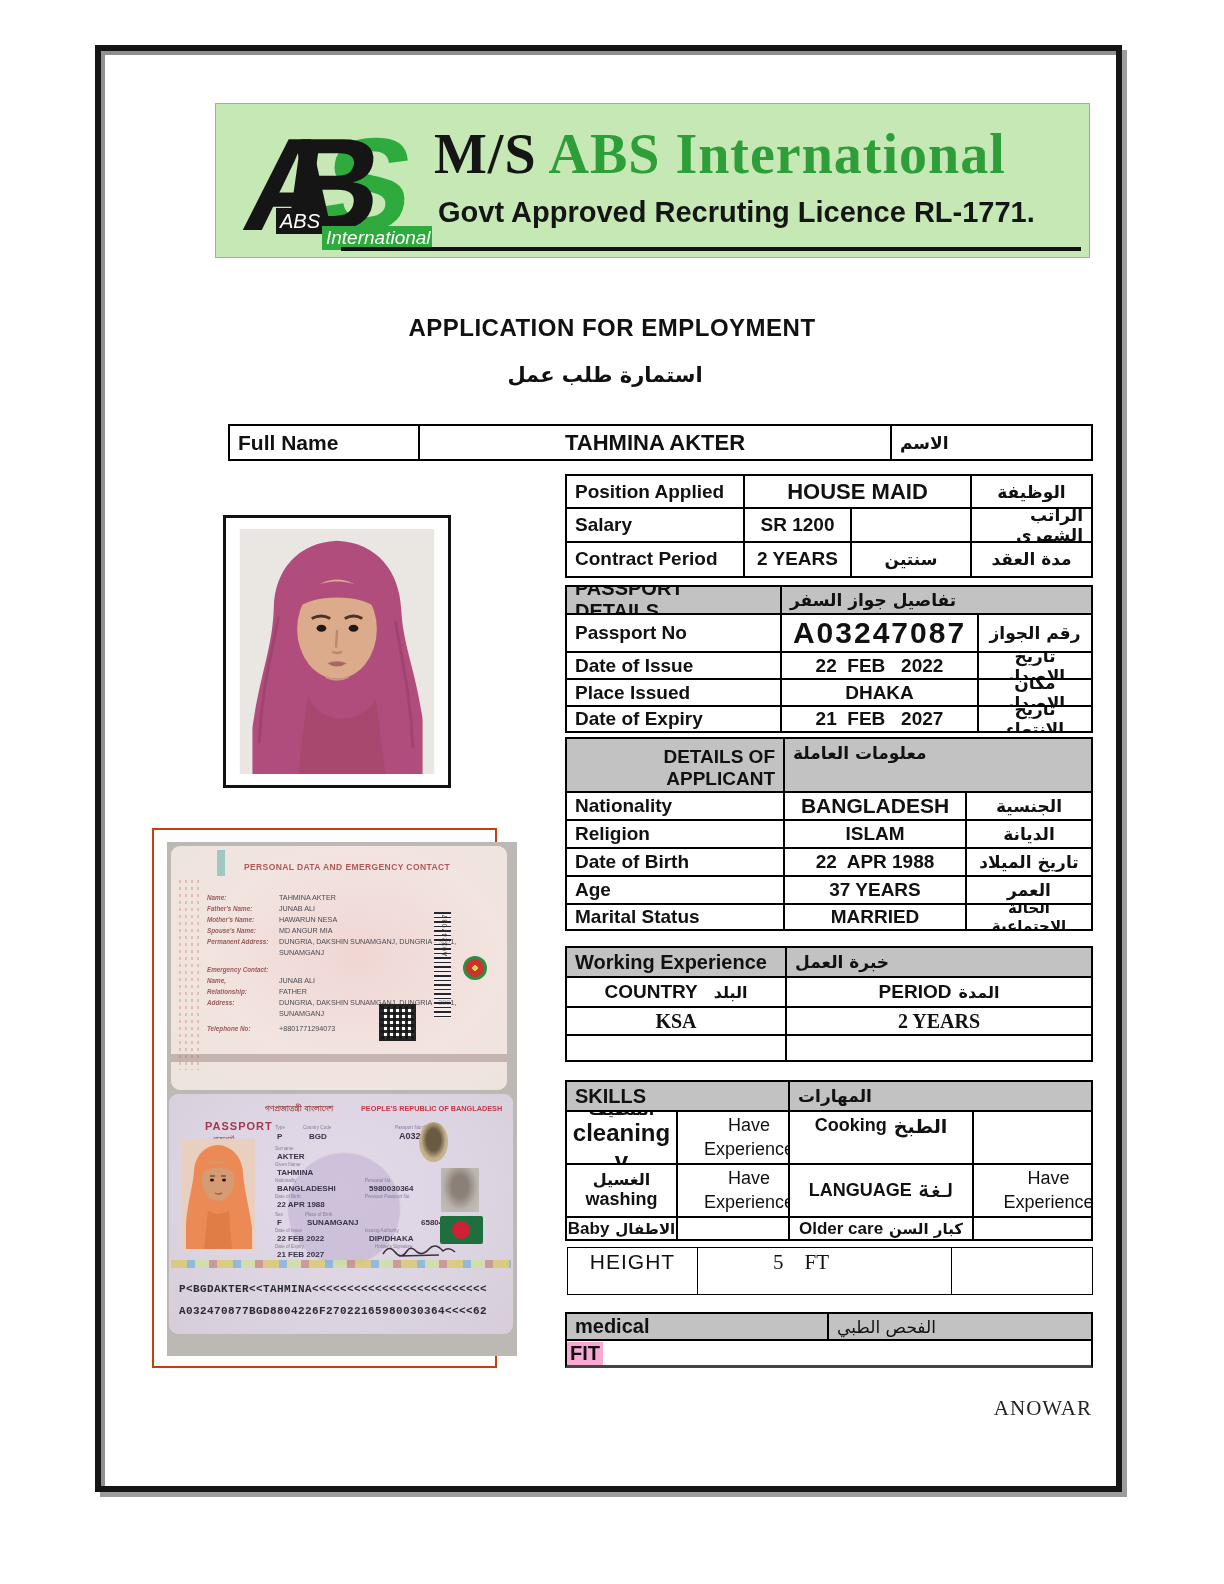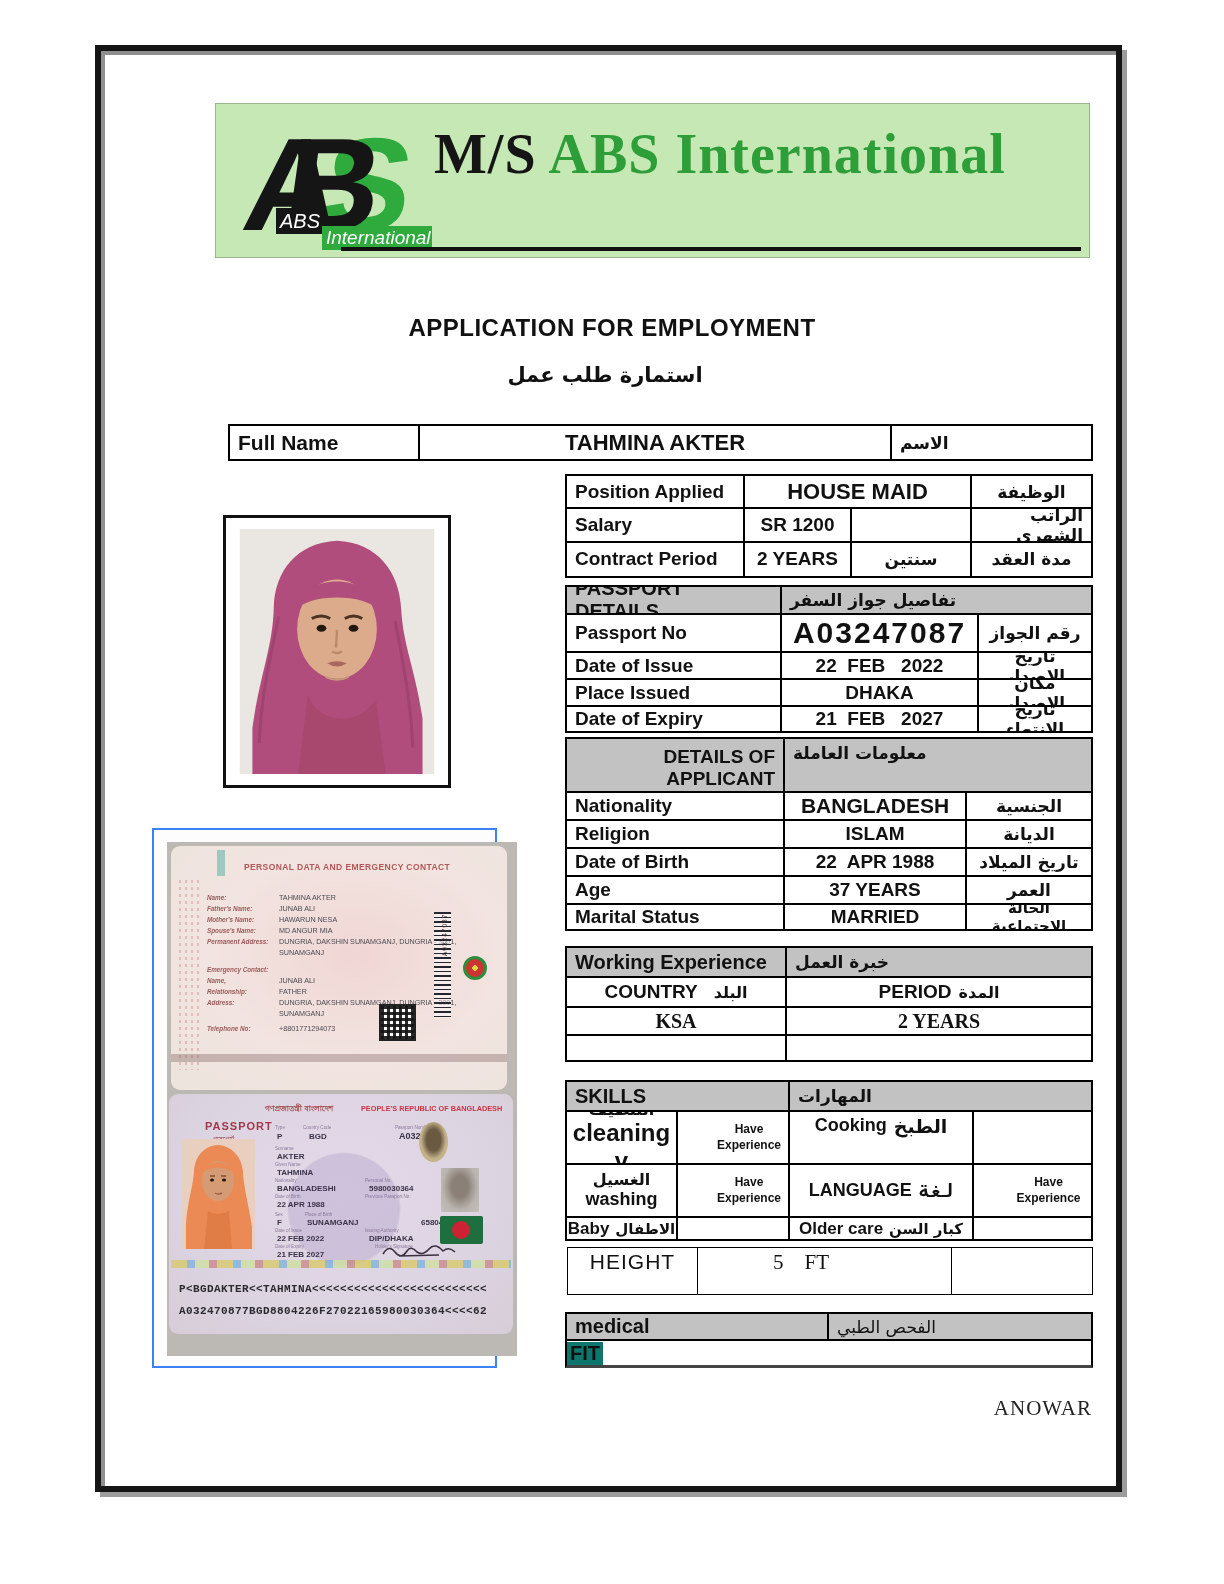--- a/index.html
+++ b/index.html
@@ -34,31 +34,31 @@
   .cell.ctr { justify-content:center; text-align:center; }
   .cell.rt  { justify-content:flex-end; text-align:right; }
   .cell.gray { background:#c2c2c2; }
   .cell.ar { font-family:"DejaVu Sans", sans-serif; font-size:17px; direction:rtl; }
   .cell.reg { font-weight:normal; }
   .cell.serif { font-family:"Liberation Serif", serif; }
   .pre { white-space:pre; }
   .big-num { font-size:30px; letter-spacing:2px; }
   .two-line { flex-direction:column; justify-content:center; line-height:1.15; text-align:center; }
   .two-line .l1 { font-family:"DejaVu Sans", sans-serif; font-size:16px; }
-  .exp { font-weight:bold; font-size:12px; text-align:center; line-height:1.3;padding-left:40px; }
-  .hl { background:#0f766e; padding:0 3px; }
+  .exp { font-weight:normal; font-size:18px; text-align:center; line-height:1.3;padding-left:40px; }
+  .hl { background:#f9a8d4; padding:0 3px; }
 
   
   .photo-frame { position:absolute; left:223px; top:515px; width:228px; height:273px;
                  border:3px solid #111; background:#fff; padding:11px 13px; }
   .photo-frame svg { width:100%; height:100%; display:block; }
 
   
   .scanbox { position:absolute; left:152px; top:828px; width:345px; height:540px;
-             border:2px solid #3b82f6; background:#fdfdfd; }
+             border:2px solid #c2410c; background:#fdfdfd; }
   .scanimg { position:absolute; left:13px; top:12px; width:350px; height:514px; background:#bcb8b4; }
   .ppage1 { position:absolute; left:4px; top:4px; width:336px; height:244px; border-radius:9px;
             background: radial-gradient(ellipse at 55% 45%, #f0d6d4 0%, #f2e4e0 55%, #ece4dd 100%); overflow:hidden; }
   .ppage2 { position:absolute; left:2px; top:252px; width:344px; height:240px; border-radius:9px;
             background: radial-gradient(ellipse at 50% 40%, #e3d9e8 0%, #ddd4e2 60%, #d6cdd8 100%); overflow:hidden; }
   .p1-title { position:absolute; left:36px; top:16px; width:280px; text-align:center; font-size:8.5px;
               font-weight:bold; color:#b25858; letter-spacing:0.4px; }
   .p1-bm { position:absolute; left:46px; top:4px; width:8px; height:26px; background:#9fc9c0; }
   .p1-dots { position:absolute; left:6px; top:32px; width:26px; height:192px; opacity:.55;
              background-image: radial-gradient(#d89a9a 1px, transparent 1.2px); background-size:6px 7px; }
@@ -111,20 +111,21 @@
         <text x="96" y="118" font-size="132" fill="#2faa3c">S</text>
         <text x="18" y="118" font-size="132" fill="#151515">A</text>
         <text x="58" y="118" font-size="132" fill="#151515">B</text>
       </g>
       <rect x="38" y="96" width="46" height="26" fill="#151515"></rect>
       <text x="42" y="116" font-size="20" font-style="italic" fill="#ffffff" font-family="Liberation Sans, sans-serif">ABS</text>
       <rect x="84" y="114" width="110" height="24" fill="#2faa3c"></rect>
       <text x="88" y="132" font-size="19" font-style="italic" fill="#ffffff" font-family="Liberation Sans, sans-serif">International</text>
     </svg>
     <div class="company"><span>M/S </span><span class="grn">ABS International</span></div>
+    <div class="licence">Govt Approved Recruting Licence RL-1771.</div>
     <div class="underline"></div>
   </div>
 
   <div class="title-main">APPLICATION FOR EMPLOYMENT</div>
   <div class="title-ar">استمارة طلب عمل</div>
 
   <div class="tbl" style="left:228px;top:424px;width:865px;height:37px;grid-template-columns:190px 472px 1fr;">
     <div class="cell nb" style="font-size:21px">Full Name</div>
     <div class="cell nb ctr" style="font-size:22px">TAHMINA AKTER</div>
     <div class="cell nb nr rt ar">الاسم</div>

